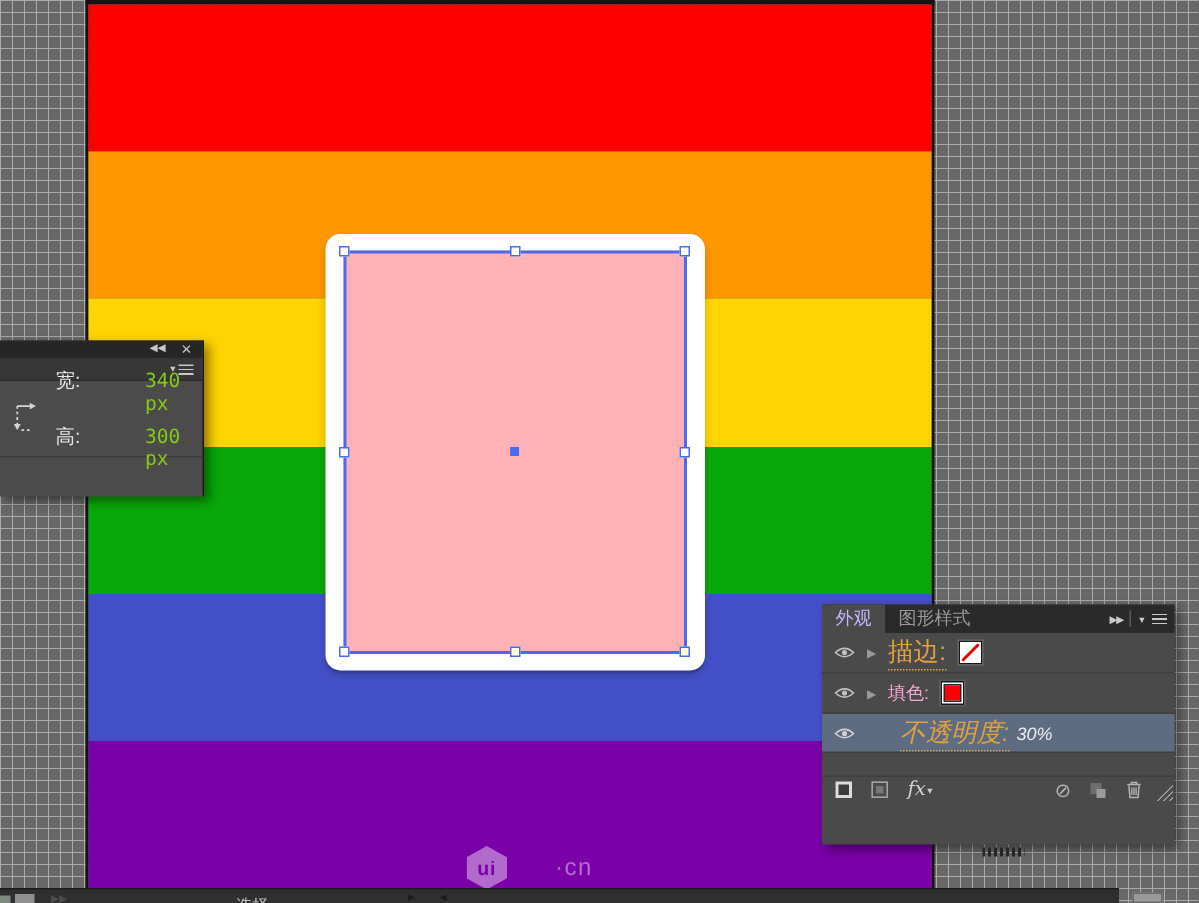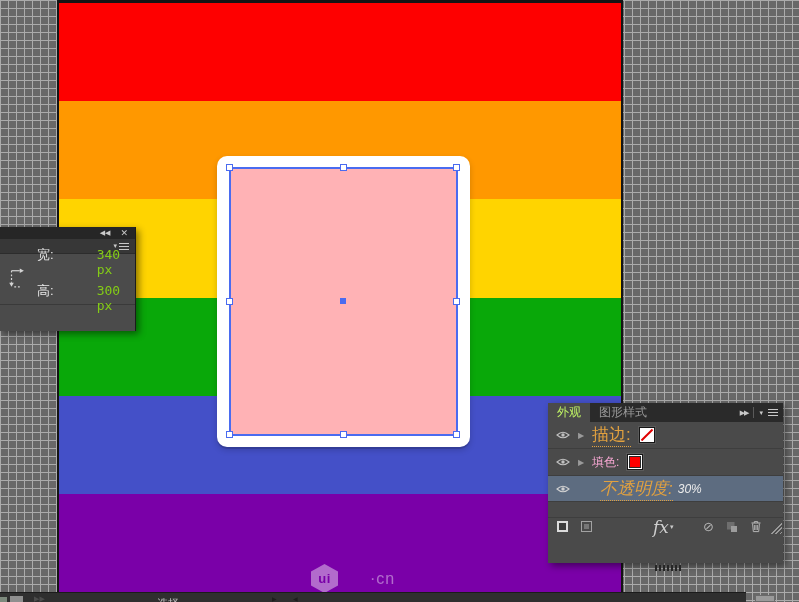--- a/index.html
+++ b/index.html
@@ -68,21 +68,21 @@
   .menu-lines { width:10px; height:7px; background:repeating-linear-gradient(to bottom,#c9c9c9 0 1px,transparent 1px 3px); }
   .xf-content { height:51px; display:flex; align-items:center; padding-left:6px; border-bottom:1px solid #3a3a3a; }
   .xf-rows { display:flex; flex-direction:column; gap:5px; margin-left:9px; }
   .xf-row { display:flex; align-items:baseline; font-size:13px; color:#e8e8e8; gap:7px; }
   .xf-val { font-family:"DejaVu Sans Mono","Liberation Mono",monospace; font-size:13px; color:#84cc16;margin-left:36px; }
 
   
   .ap { left:548px; top:403px; width:235px; height:160px; background:#4a4a4a; }
   .ap-tabs { height:19px; background:#2a2a2a; display:flex; align-items:stretch; }
   .ap-tab { font-size:12px; line-height:19px; padding:0 9px; color:#999; }
-  .ap-tab.active { background:#4a4a4a; color:#bef264; }
+  .ap-tab.active { background:#4a4a4a; color:#c4b5fd; }
   .ap-tabicons { margin-left:auto; display:flex; align-items:center; gap:5px; padding-right:5px; }
   .dbl-arrow { font-size:7px; letter-spacing:-1px; color:#c9c9c9; }
   .vsep { width:1px; height:11px; background:#5a5a5a; }
   .ap-row { display:flex; align-items:center; border-bottom:1px solid #3e3e3e; padding-left:8px; position:relative; }
   .r-path { height:28px; }
   .r-mid { height:27px; }
   .r-op { height:26px; background:#5d6c80;font-style:italic; }
   .r-empty { height:15px; border-bottom:none; }
   .ap-label { font-size:12px; color:#f9a8d4; }
   .ap-label.bold { font-weight:bold; color:#fff; }
@@ -95,21 +95,21 @@
   .sw-frame {
     width:16px; height:16px; background:#fff; border:1px solid #161616;
     display:flex; align-items:center; justify-content:center; margin-left:8px;
     box-shadow:0 0 0 1px #5a5a5a;
   }
   .sw-fill-inner { width:10px; height:10px; outline:1px solid #2a2a2a; }
   .ap-toolbar { height:18px; border-top:1px solid #3e3e3e; display:flex; align-items:center; padding:0 9px; position:relative; }
   .tb-sq1 { width:11px; height:11px; border:2px solid #dcdcdc; background:#3c3c3c; }
   .tb-sq2 { width:11px; height:11px; border:1px solid #a2a2a2; background:#777; box-shadow:inset 0 0 0 2px #4a4a4a; margin-left:13px; }
   .tb-fx { margin-left:13px; display:flex; align-items:center; gap:1px; }
-  .tb-fx i { font-style:italic; font-size:17px; color:#d0d0d0; font-family:"DejaVu Serif","Liberation Serif",serif;margin-left:48px; }
+  .tb-fx i { font-style:italic; font-size:13px; color:#d0d0d0; font-family:"DejaVu Serif","Liberation Serif",serif; }
   .tb-right { margin-left:auto; display:flex; align-items:center; gap:12px; padding-right:12px; }
   .tb-clear { font-size:13px; color:#b5b5b5; line-height:1; }
   .grip {
     position:absolute; right:1px; bottom:1px; width:12px; height:12px;
     background:repeating-linear-gradient(135deg,#9a9a9a 0 1px,transparent 1px 3px);
     clip-path:polygon(100% 0,100% 100%,0 100%);
   }
 
   
   .dots { position:absolute; left:655px; top:565px; width:28px; height:6px;

